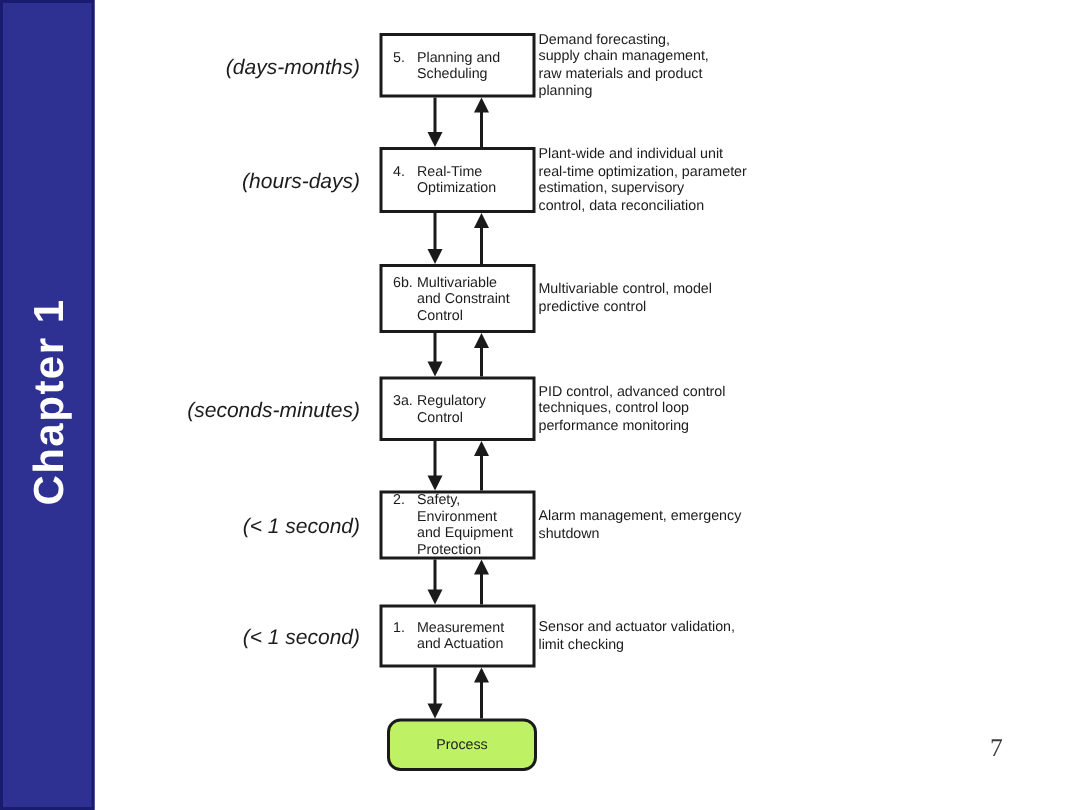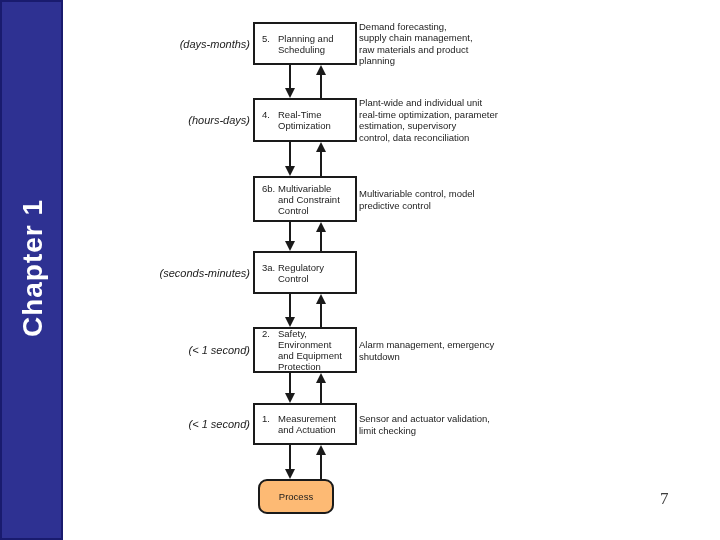--- a/index.html
+++ b/index.html
@@ -22,44 +22,44 @@
   }
   
   .row{position:absolute;left:0;width:720px;}
   .row1{top:22px;height:43px;}
   .row2{top:98px;height:44px;}
   .row3{top:176px;height:46px;}
   .row4{top:251px;height:43px;}
   .row5{top:327px;height:46px;}
   .row6{top:403px;height:42px;}
   .tlabel{
-    position:absolute;left:130px;width:120px;height:100%;
+    position:absolute;left:120px;width:120px;height:100%;
     display:flex;align-items:center;justify-content:flex-end;
-    font-style:italic;font-size:11px;white-space:nowrap;
+    font-style:italic;font-size:14px;white-space:nowrap;
   }
   .lbox{
     position:absolute;left:253px;width:104px;height:100%;
     border:2px solid #1a1a1a;box-sizing:border-box;background:#fff;
     display:flex;align-items:center;
     font-size:9.5px;line-height:11px;
   }
   .lbox .inner{display:flex;padding-left:7px;padding-right:2px;}
   .lbox .num{min-width:16px;flex:none;}
   .lbox .btxt{white-space:pre-line;}
   .note{
     position:absolute;left:359px;width:170px;top:50%;
     transform:translateY(-50%);
     font-size:9.5px;line-height:11.5px;white-space:pre-line;
   }
   
   .process-box{
-    position:absolute;left:258px;top:479px;width:76px;height:35px;
+    position:absolute;left:258px;top:479px;width:100px;height:35px;
     border:2px solid #1a1a1a;border-radius:9px;box-sizing:border-box;
     display:flex;align-items:center;justify-content:center;
-    font-size:9.5px;background:#fdba74;
+    font-size:9.5px;background:#bef264;
   }
   
   .arr-down{position:absolute;left:289px;width:2px;background:#1a1a1a;}
   .arr-down::after{
     content:'';position:absolute;bottom:-9px;left:-4px;
     border-left:5px solid transparent;border-right:5px solid transparent;
     border-top:10px solid #1a1a1a;
   }
   .arr-up{position:absolute;left:320px;width:2px;background:#1a1a1a;}
   .arr-up::before{
@@ -127,20 +127,23 @@
 
   <div class="row row4">
     <div class="tlabel">(seconds-minutes)</div>
     <div class="lbox">
       <div class="inner">
         <span class="num">3a.</span>
         <span class="btxt">Regulatory
 Control</span>
       </div>
     </div>
+    <div class="note">PID control, advanced control
+techniques, control loop
+performance monitoring</div>
   </div>
 
   <div class="row row5">
     <div class="tlabel">(&lt; 1 second)</div>
     <div class="lbox">
       <div class="inner">
         <span class="num">2.</span>
         <span class="btxt">Safety, Environment
 and Equipment
 Protection</span>

